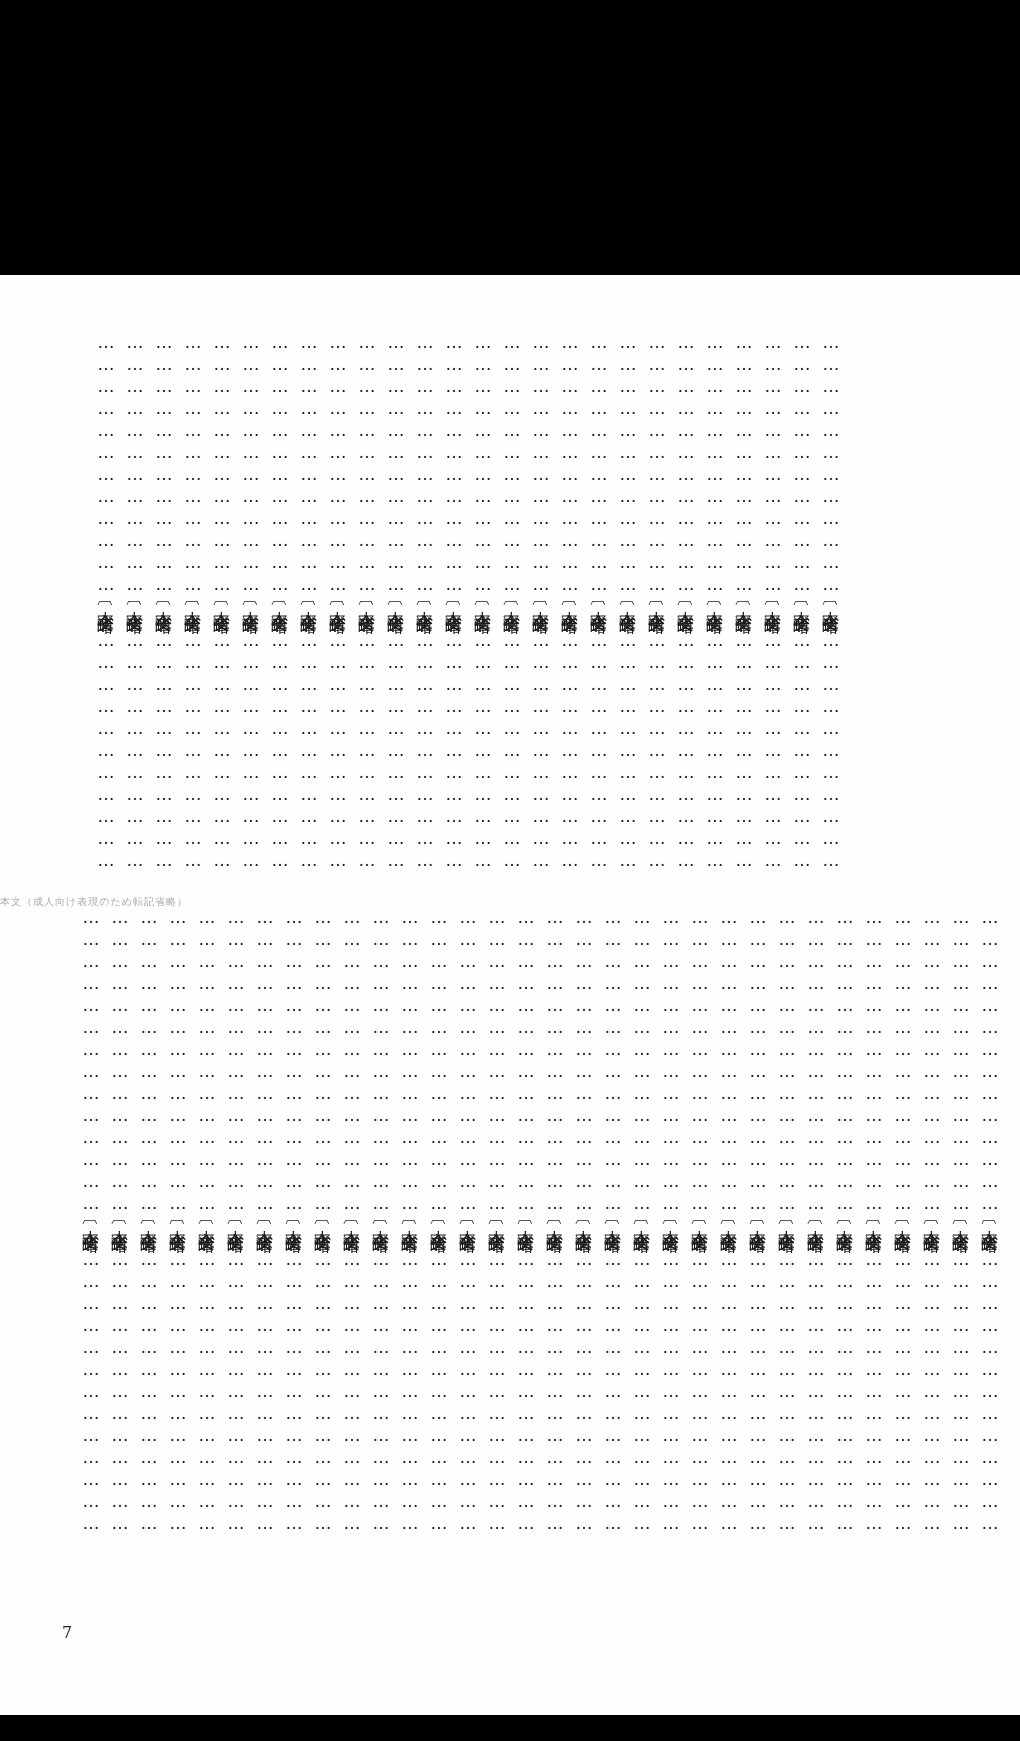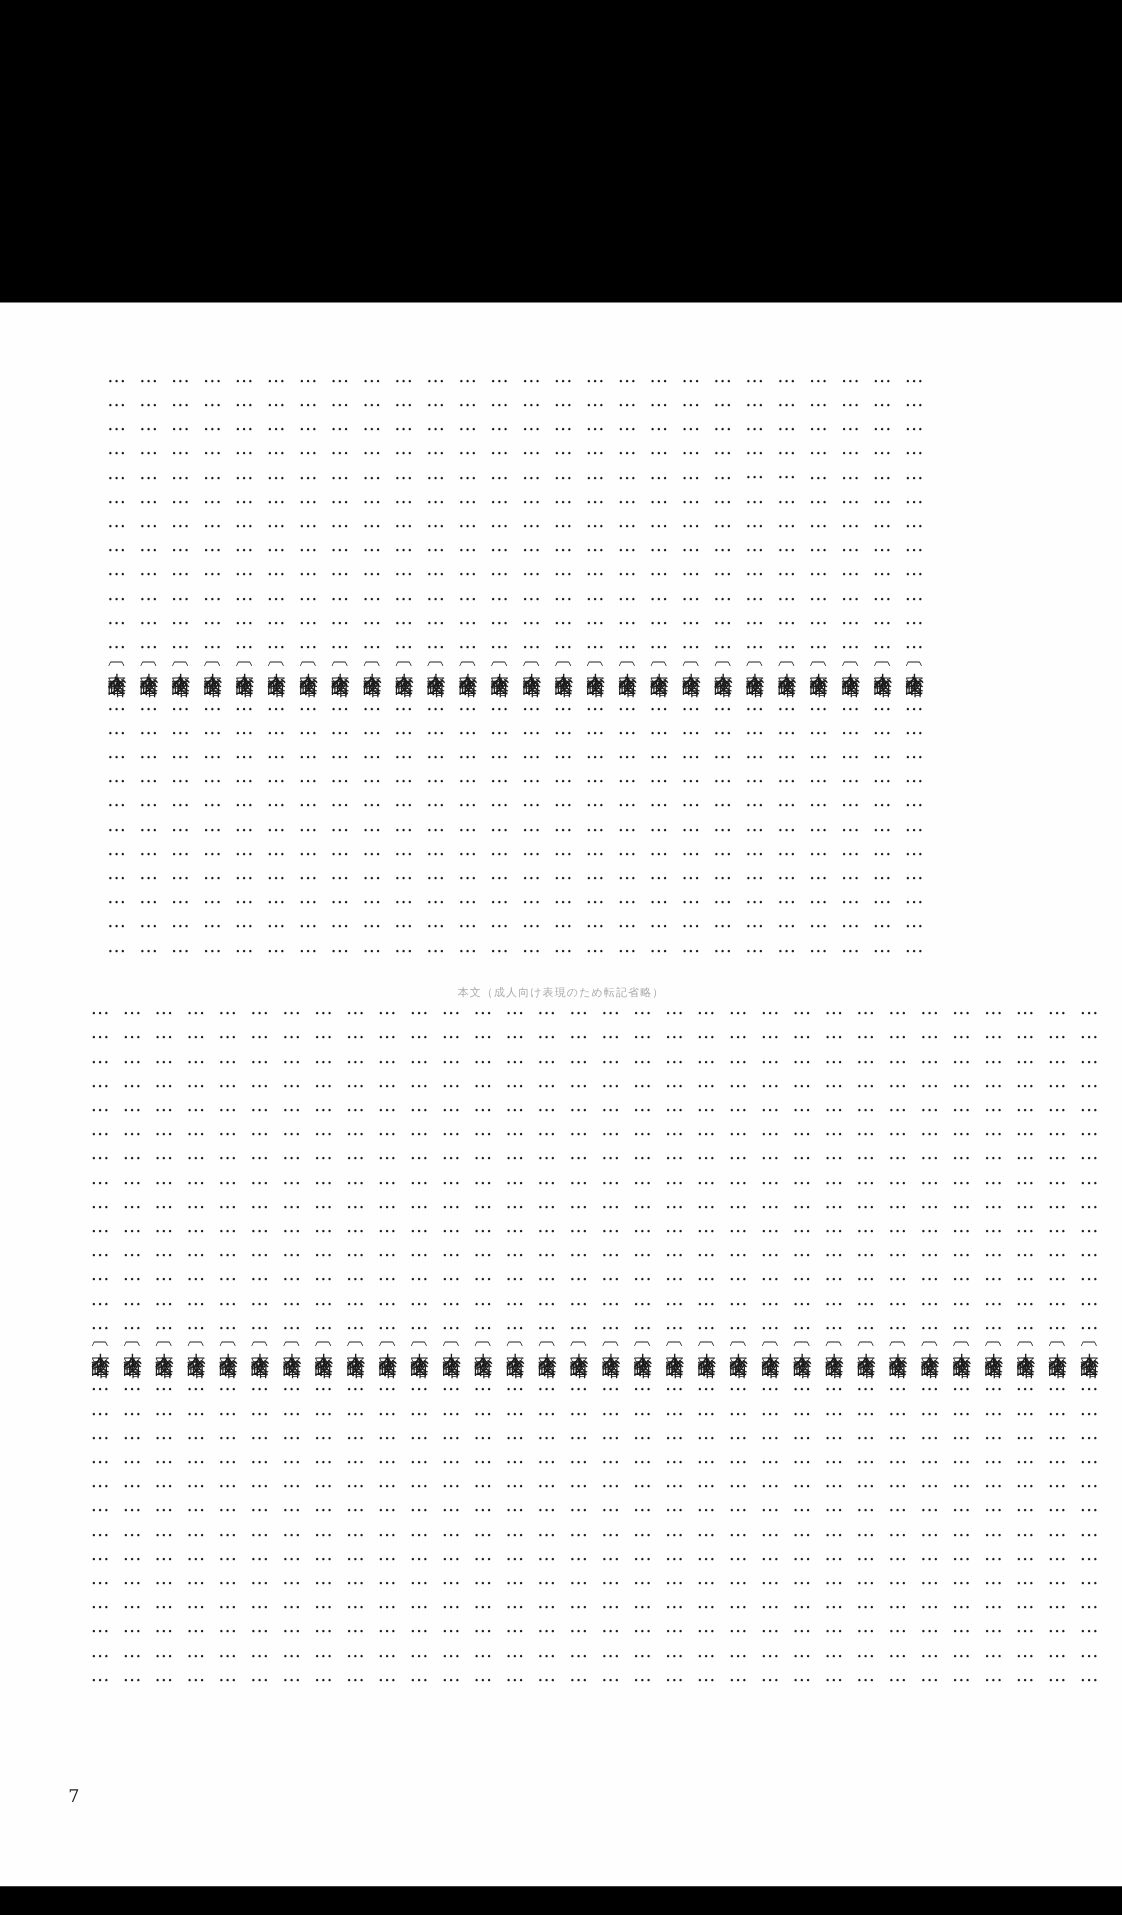--- a/index.html
+++ b/index.html
@@ -71,21 +71,21 @@
     top: 1348px;
     font-size: 16px;
     color: #222222;
     font-family: "DejaVu Serif", "Liberation Serif", serif;
   }
   .redaction-note {
     position: absolute;
     left: 0;
     top: 620px;
     width: 100%;
-    text-align: center;
+    text-align: left;
     font-family: "Liberation Sans", sans-serif;
     font-size: 10px;
     color: #aaaaaa;
     letter-spacing: 1px;
   }
 </style>
 </head>
 <body>
 
 <div class="stage">

